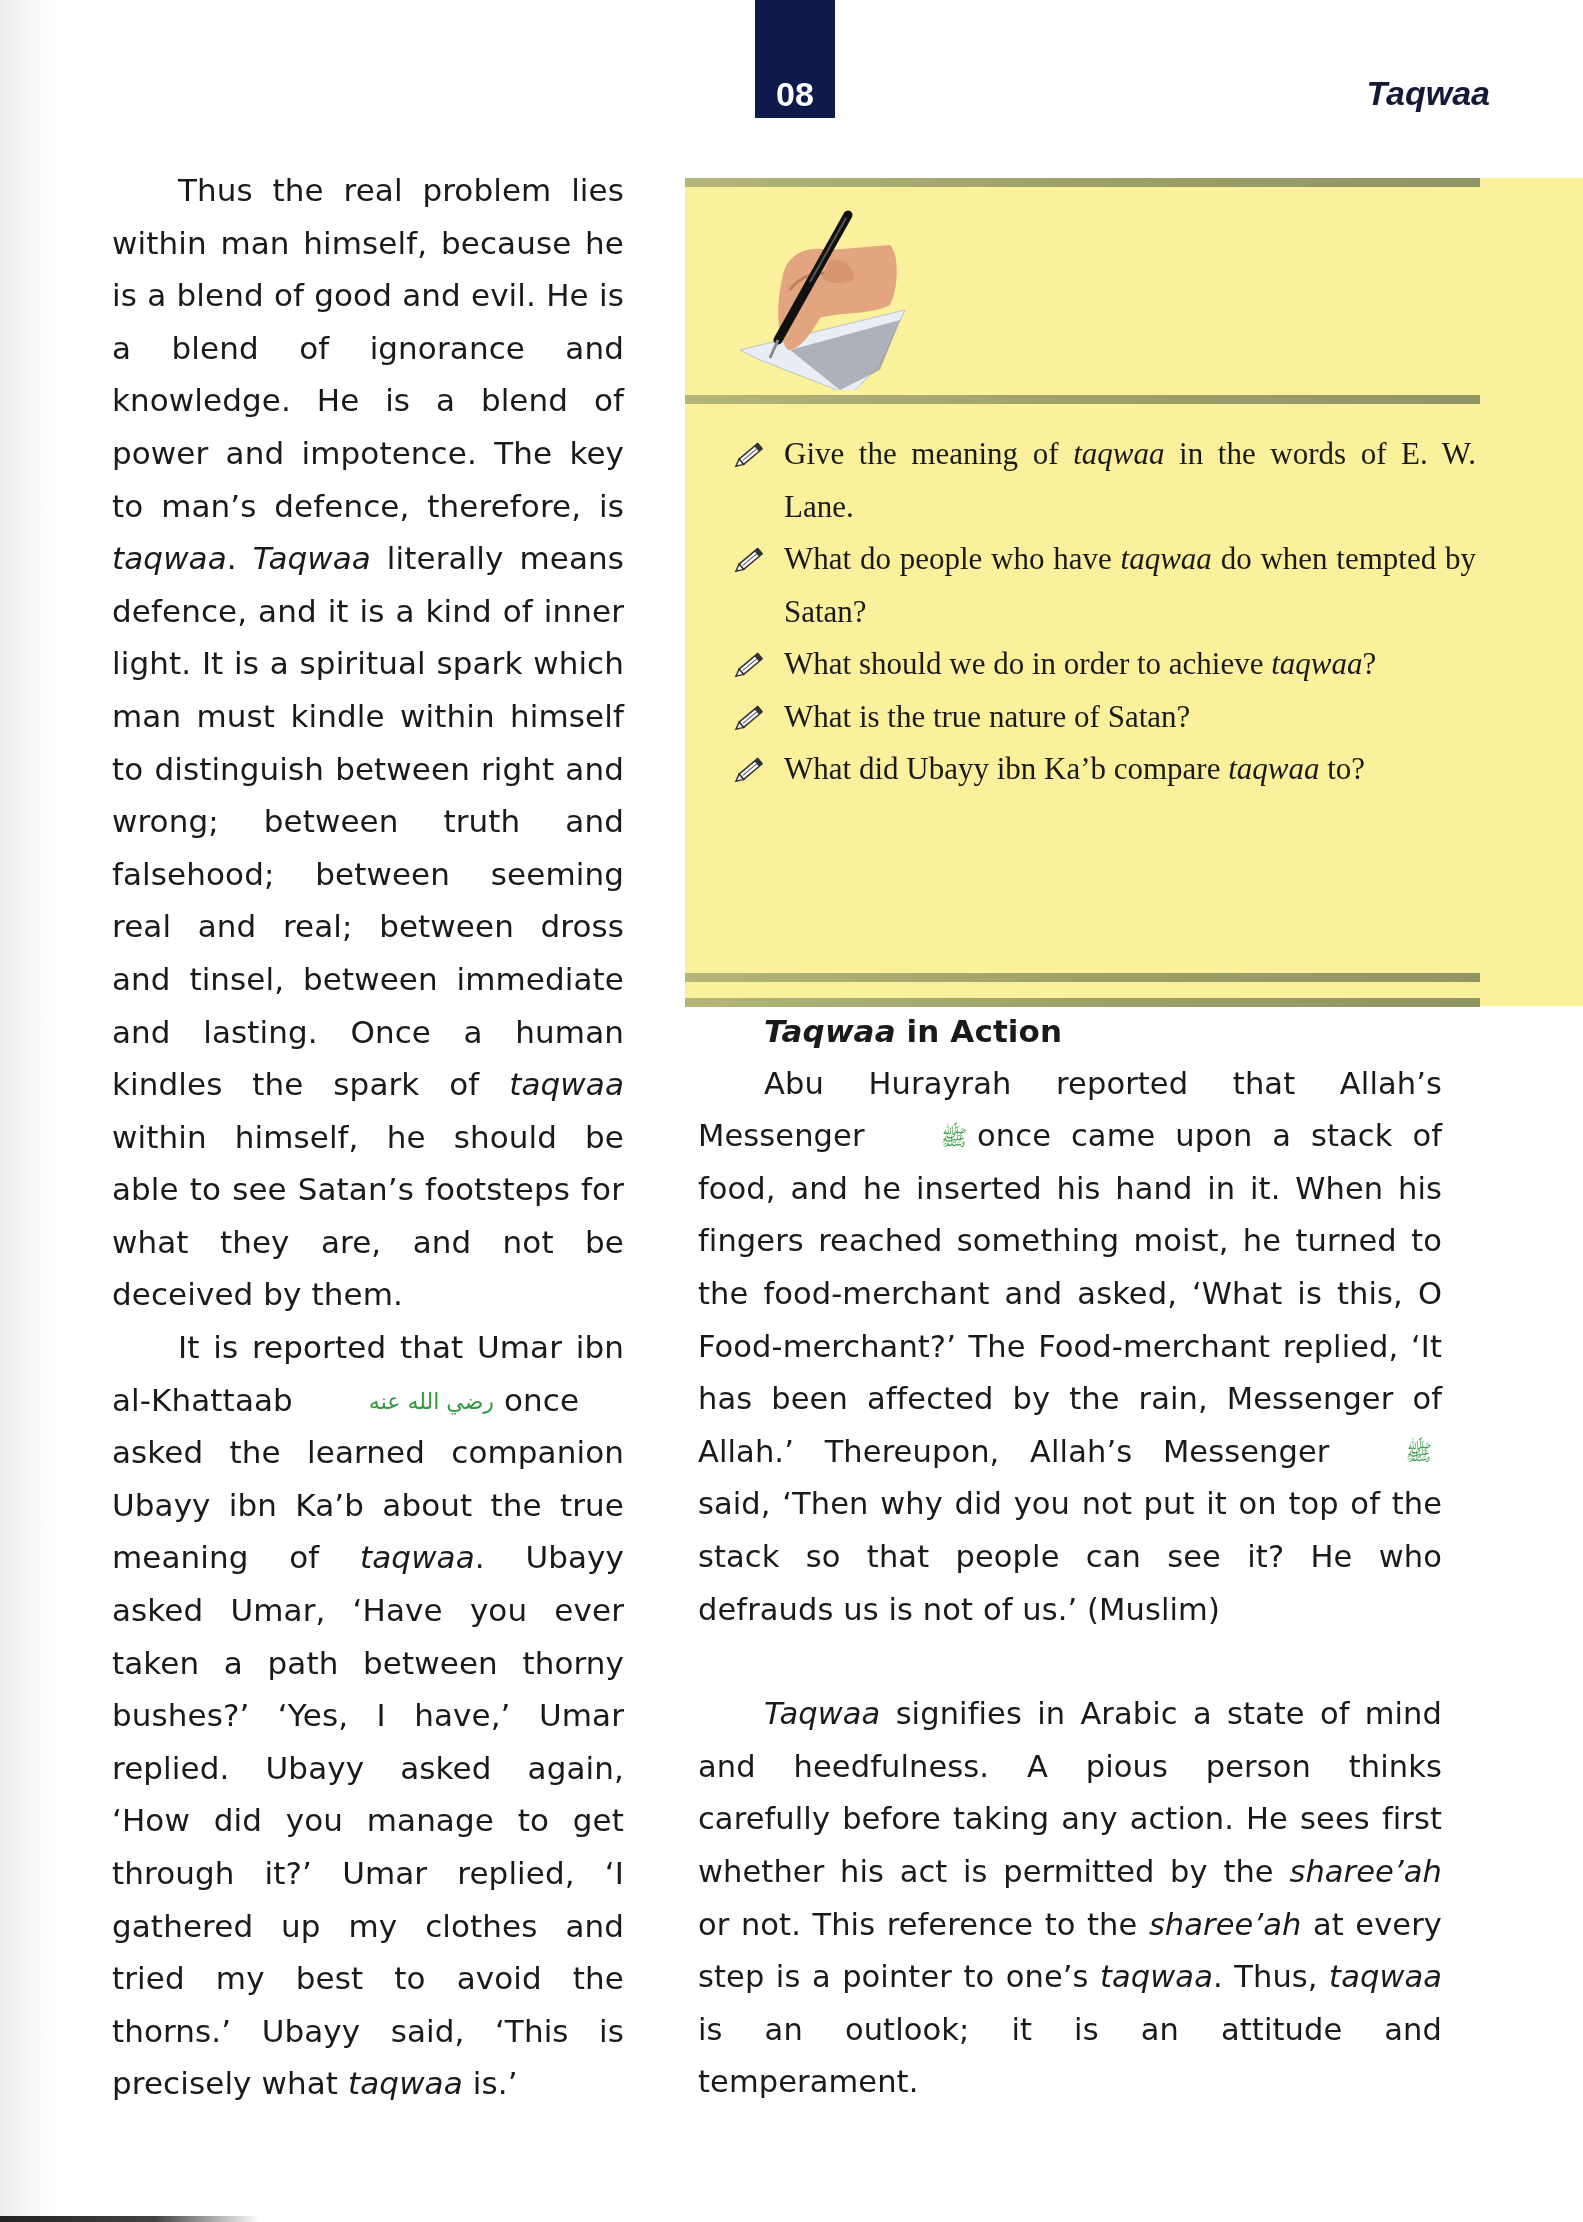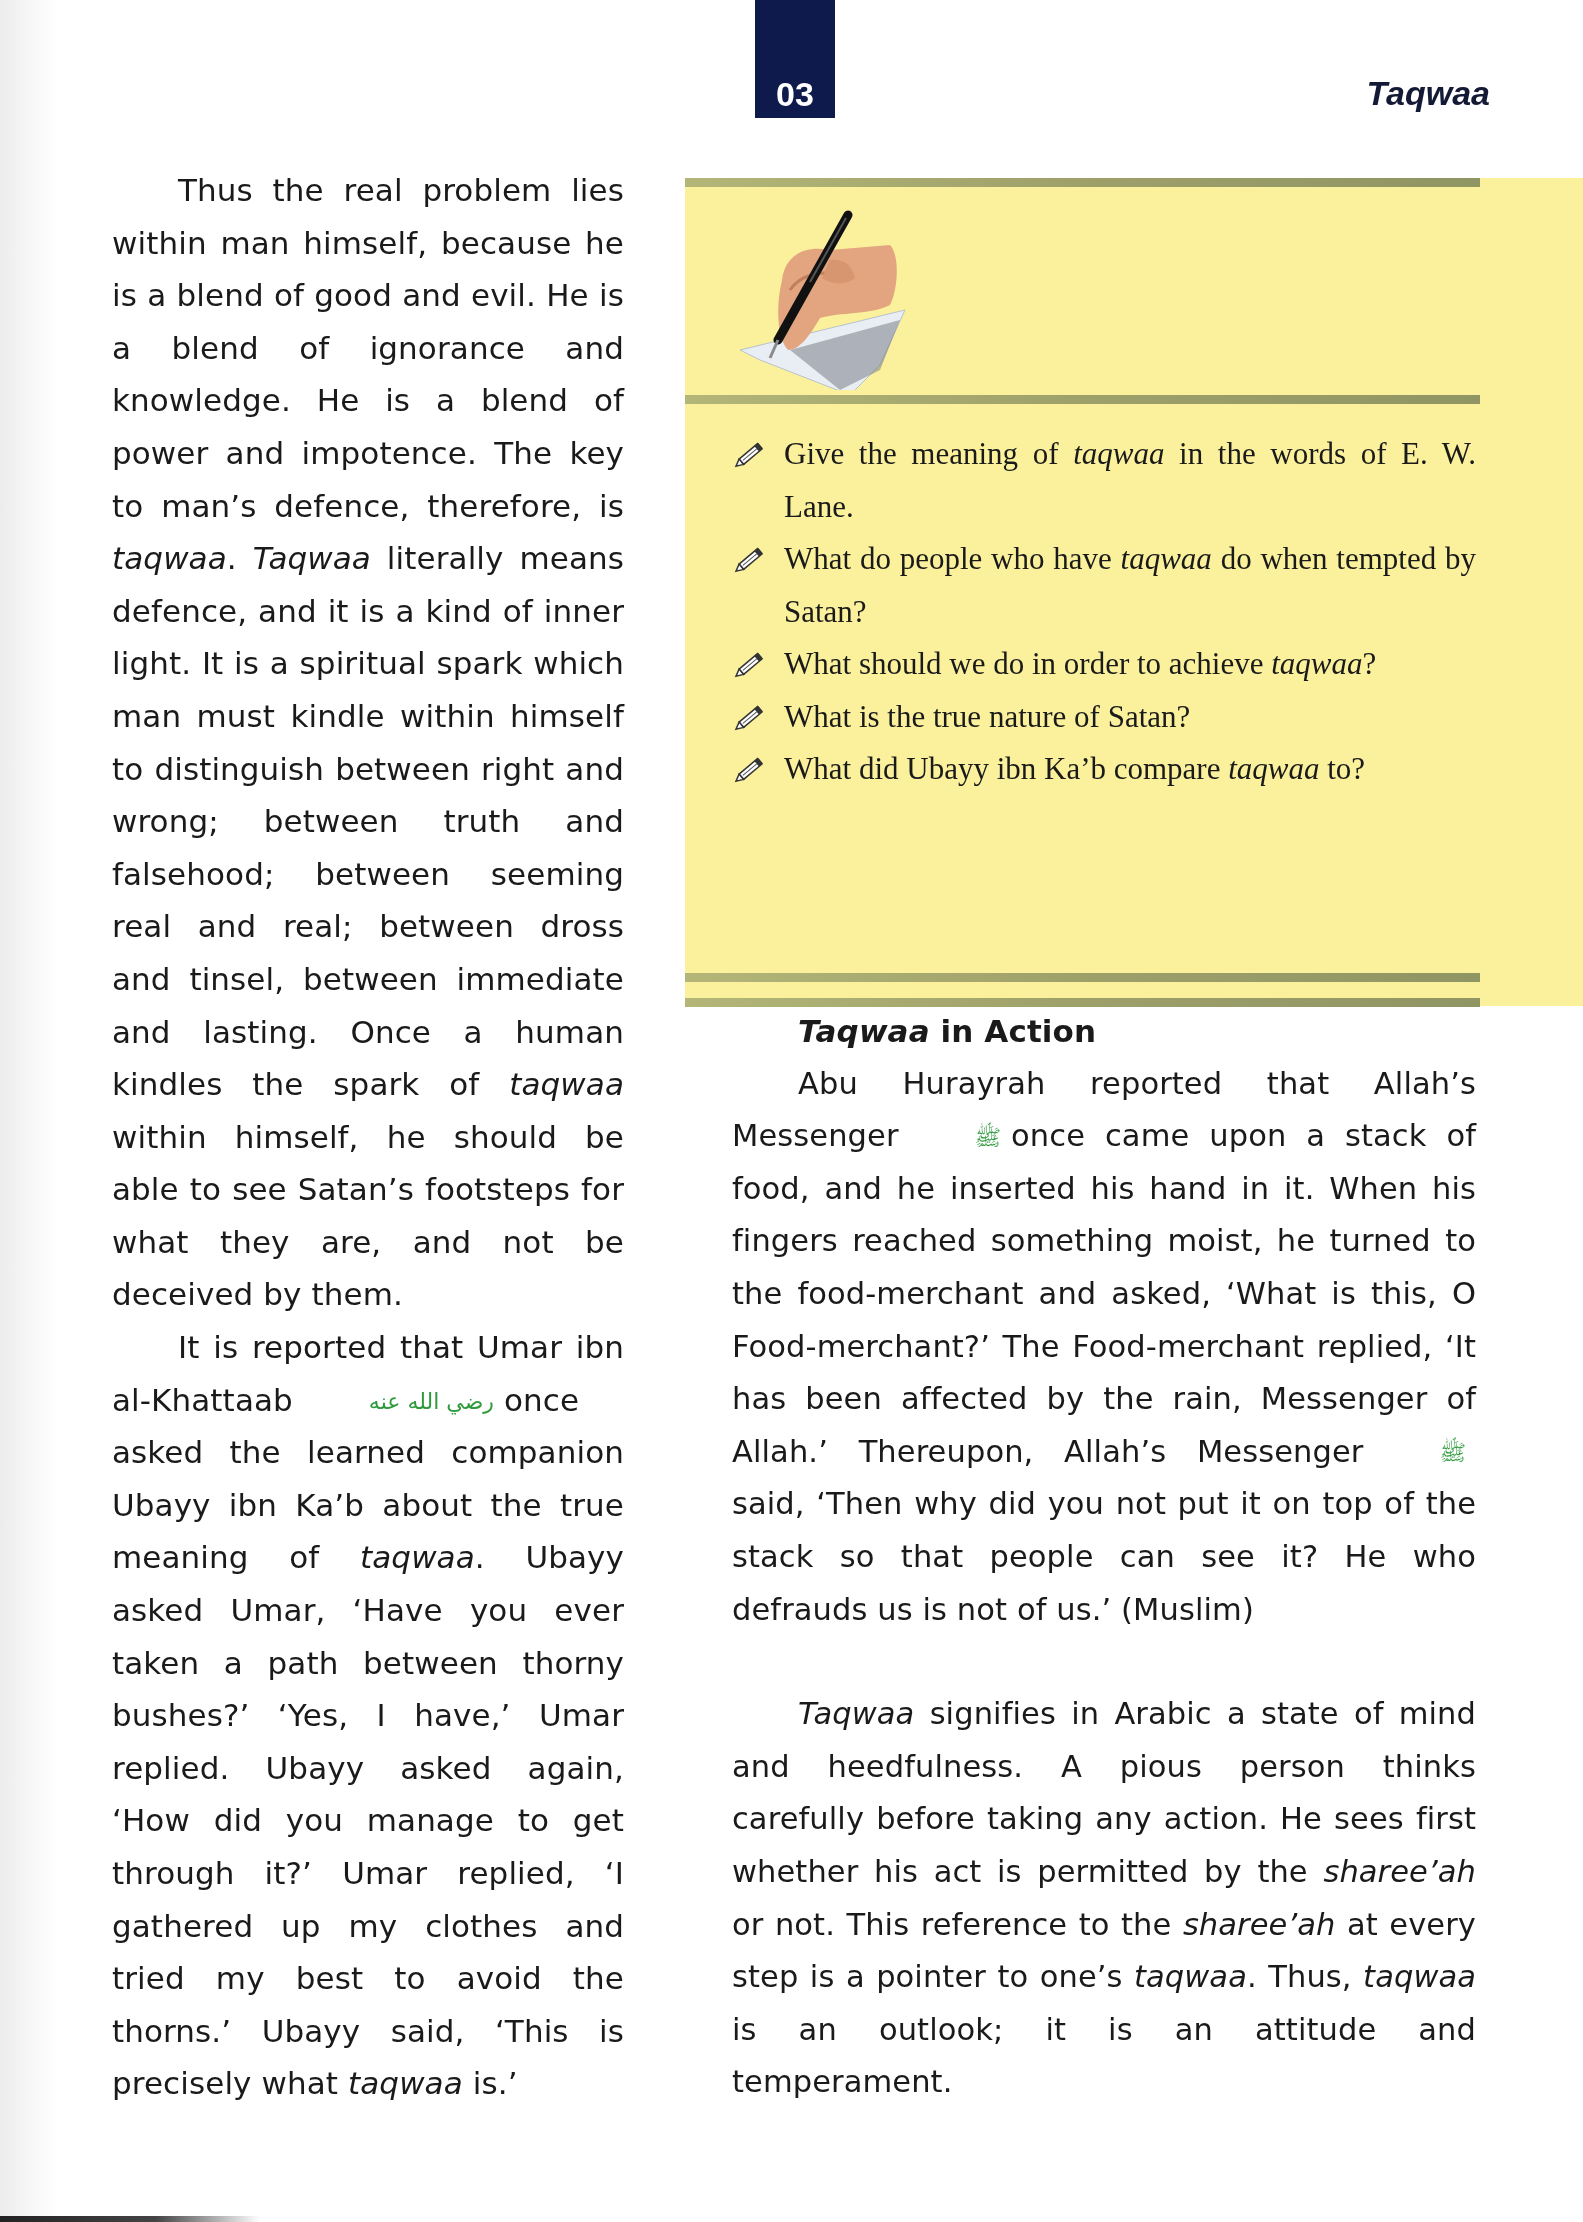--- a/index.html
+++ b/index.html
@@ -29,21 +29,21 @@
     font-family: "Liberation Sans", sans-serif; font-style: italic; font-weight: bold;
     font-size: 34px; color: #141a36;
   }
   
   .col {
     position: absolute; font-size: 31px; line-height: 52.6px;
     text-align: justify; letter-spacing: 0.1px;
   }
   .col p { margin: 0; text-indent: 66px; }
   .col-left { left: 112px; top: 164px; width: 512px; }
-  .col-right { left: 732px; top: 1005px; width: 744px; font-size: 30.5px; }
+  .col-right { left: 698px; top: 1005px; width: 744px; font-size: 30.5px; }
   .col-right h3 {
     margin: 0; font-size: 31px; font-weight: bold; padding-left: 66px; line-height: 52.6px;
     text-align: left;
   }
   .col-right .gap { height: 52px; }
   em { font-style: italic; }
   .honorific {
     display: inline-block; color: #2f9a3c; font-size: 22px; line-height: 1;
     vertical-align: middle; margin: 0 10px;
   }
@@ -72,21 +72,21 @@
   .questions li .pencil {
     position: absolute; left: 0; top: 10px; width: 34px; height: 30px;
   }
 </style>
 </head>
 <body>
 
 <div class="left-shadow"></div>
 
 <div class="page-number">
-  <span>03</span>
+  <span>08</span>
 </div>
 <div class="running-head">Taqwaa</div>
 
 <div class="col col-left">
   <p>Thus the real problem lies within man himself, because he is a blend of good and evil. He is a blend of ignorance and knowledge. He is a blend of power and impotence. The key to man’s defence, therefore, is <em>taqwaa</em>. <em>Taqwaa</em> literally means defence, and it is a kind of inner light. It is a spiritual spark which man must kindle within himself to distinguish between right and wrong; between truth and falsehood; between seeming real and real; between dross and tinsel, between immediate and lasting. Once a human kindles the spark of <em>taqwaa</em> within himself, he should be able to see Satan’s footsteps for what they are, and not be deceived by them.</p>
   <p>It is reported that Umar ibn al-Khattaab<span class="honorific">رضي الله عنه</span>once asked the learned companion Ubayy ibn Ka’b about the true meaning of <em>taqwaa</em>. Ubayy asked Umar, ‘Have you ever taken a path between thorny bushes?’ ‘Yes, I have,’ Umar replied. Ubayy asked again, ‘How did you manage to get through it?’ Umar replied, ‘I gathered up my clothes and tried my best to avoid the thorns.’ Ubayy said, ‘This is precisely what <em>taqwaa</em> is.’</p>
 </div>
 
 <div class="exercise">
   <div class="bar top"></div>

